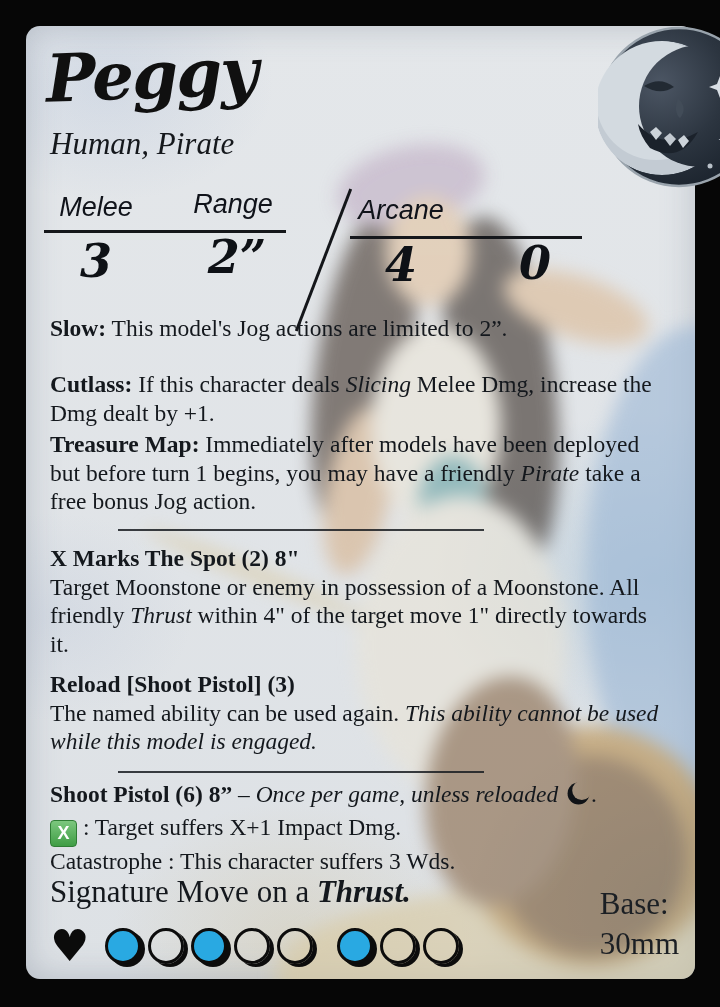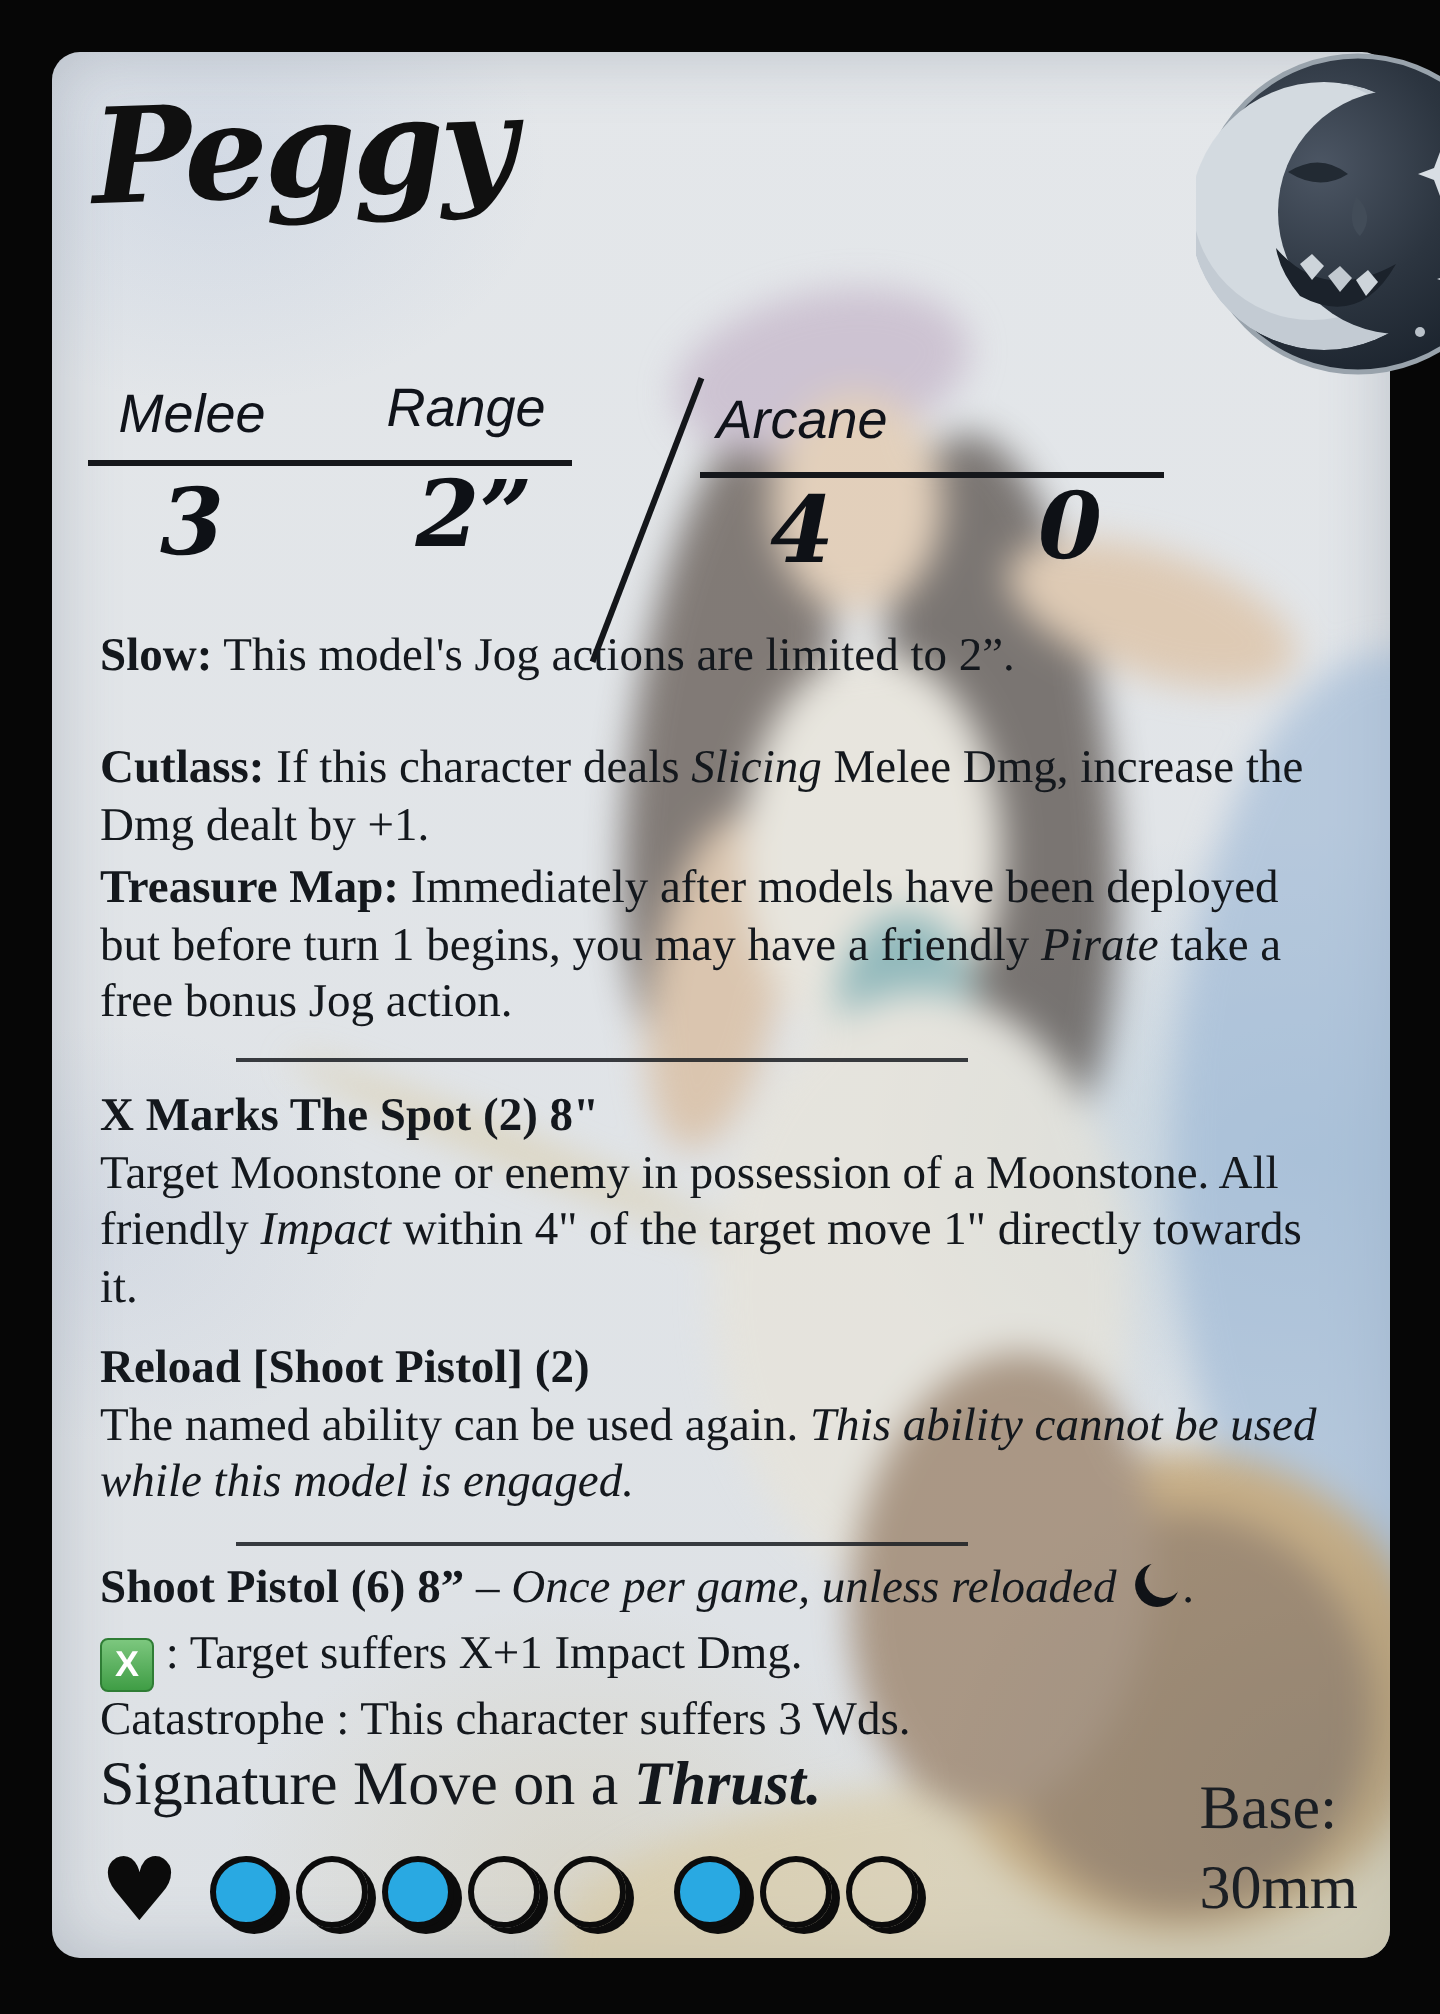--- a/index.html
+++ b/index.html
@@ -120,20 +120,21 @@
     <div class="arm-l"></div>
     <div class="torso"></div>
     <div class="sash"></div>
     <div class="skirt"></div>
     <div class="boot"></div>
     <div class="sword"></div>
   </div>
 
   <div class="layer rules">
     <div class="title">Peggy</div>
+    <div class="subtitle">Human, Pirate</div>
 
     <div class="stats">
       <div class="stat-label lab-melee">Melee</div>
       <div class="stat-label lab-range">Range</div>
       <div class="stat-label lab-arcane">Arcane</div>
       <div class="stat-line line-left"></div>
       <div class="stat-line line-right"></div>
       <div class="stat-slash"></div>
       <div class="stat-value val-melee">3</div>
       <div class="stat-value val-range">2”</div>
@@ -142,23 +143,23 @@
     </div>
 
     <p class="para p-slow"><b>Slow:</b><span> This model's Jog actions are limited to 2”.</span></p>
 
     <p class="para p-cutlass"><b>Cutlass:</b><span> If this character deals </span><i>Slicing</i><span> Melee Dmg, increase the Dmg dealt by +1.</span></p>
 
     <p class="para p-treasure"><b>Treasure Map:</b><span> Immediately after models have been deployed but before turn 1 begins, you may have a friendly </span><i>Pirate</i><span>  take a free bonus Jog action.</span></p>
 
     <div class="divider div1"></div>
 
-    <p class="para p-xmarks"><span class="head">X Marks The Spot (2) 8"</span><br><span>Target Moonstone or enemy in possession of a Moonstone. All friendly </span><i>Impact</i><span> within 4" of the target move 1" directly towards it.</span></p>
-
-    <p class="para p-reload"><span class="head">Reload [Shoot Pistol] (2)</span><br><span>The named ability can be used again. </span><i>This ability cannot be used while this model is engaged.</i></p>
+    <p class="para p-xmarks"><span class="head">X Marks The Spot (2) 8"</span><br><span>Target Moonstone or enemy in possession of a Moonstone. All friendly </span><i>Thrust</i><span> within 4" of the target move 1" directly towards it.</span></p>
+
+    <p class="para p-reload"><span class="head">Reload [Shoot Pistol] (3)</span><br><span>The named ability can be used again. </span><i>This ability cannot be used while this model is engaged.</i></p>
 
     <div class="divider div2"></div>
 
     <p class="para p-shoot"><span class="head">Shoot Pistol (6) 8”</span><span> – </span><i>Once per game, unless reloaded </i><span class="crescent"><svg width="25" height="25" viewBox="0 0 24 24">
             <defs>
               <mask id="cresS">
                 <rect width="24" height="24" fill="white"></rect>
                 <circle cx="15.2" cy="9" r="9.2" fill="black"></circle>
               </mask>
             </defs>

